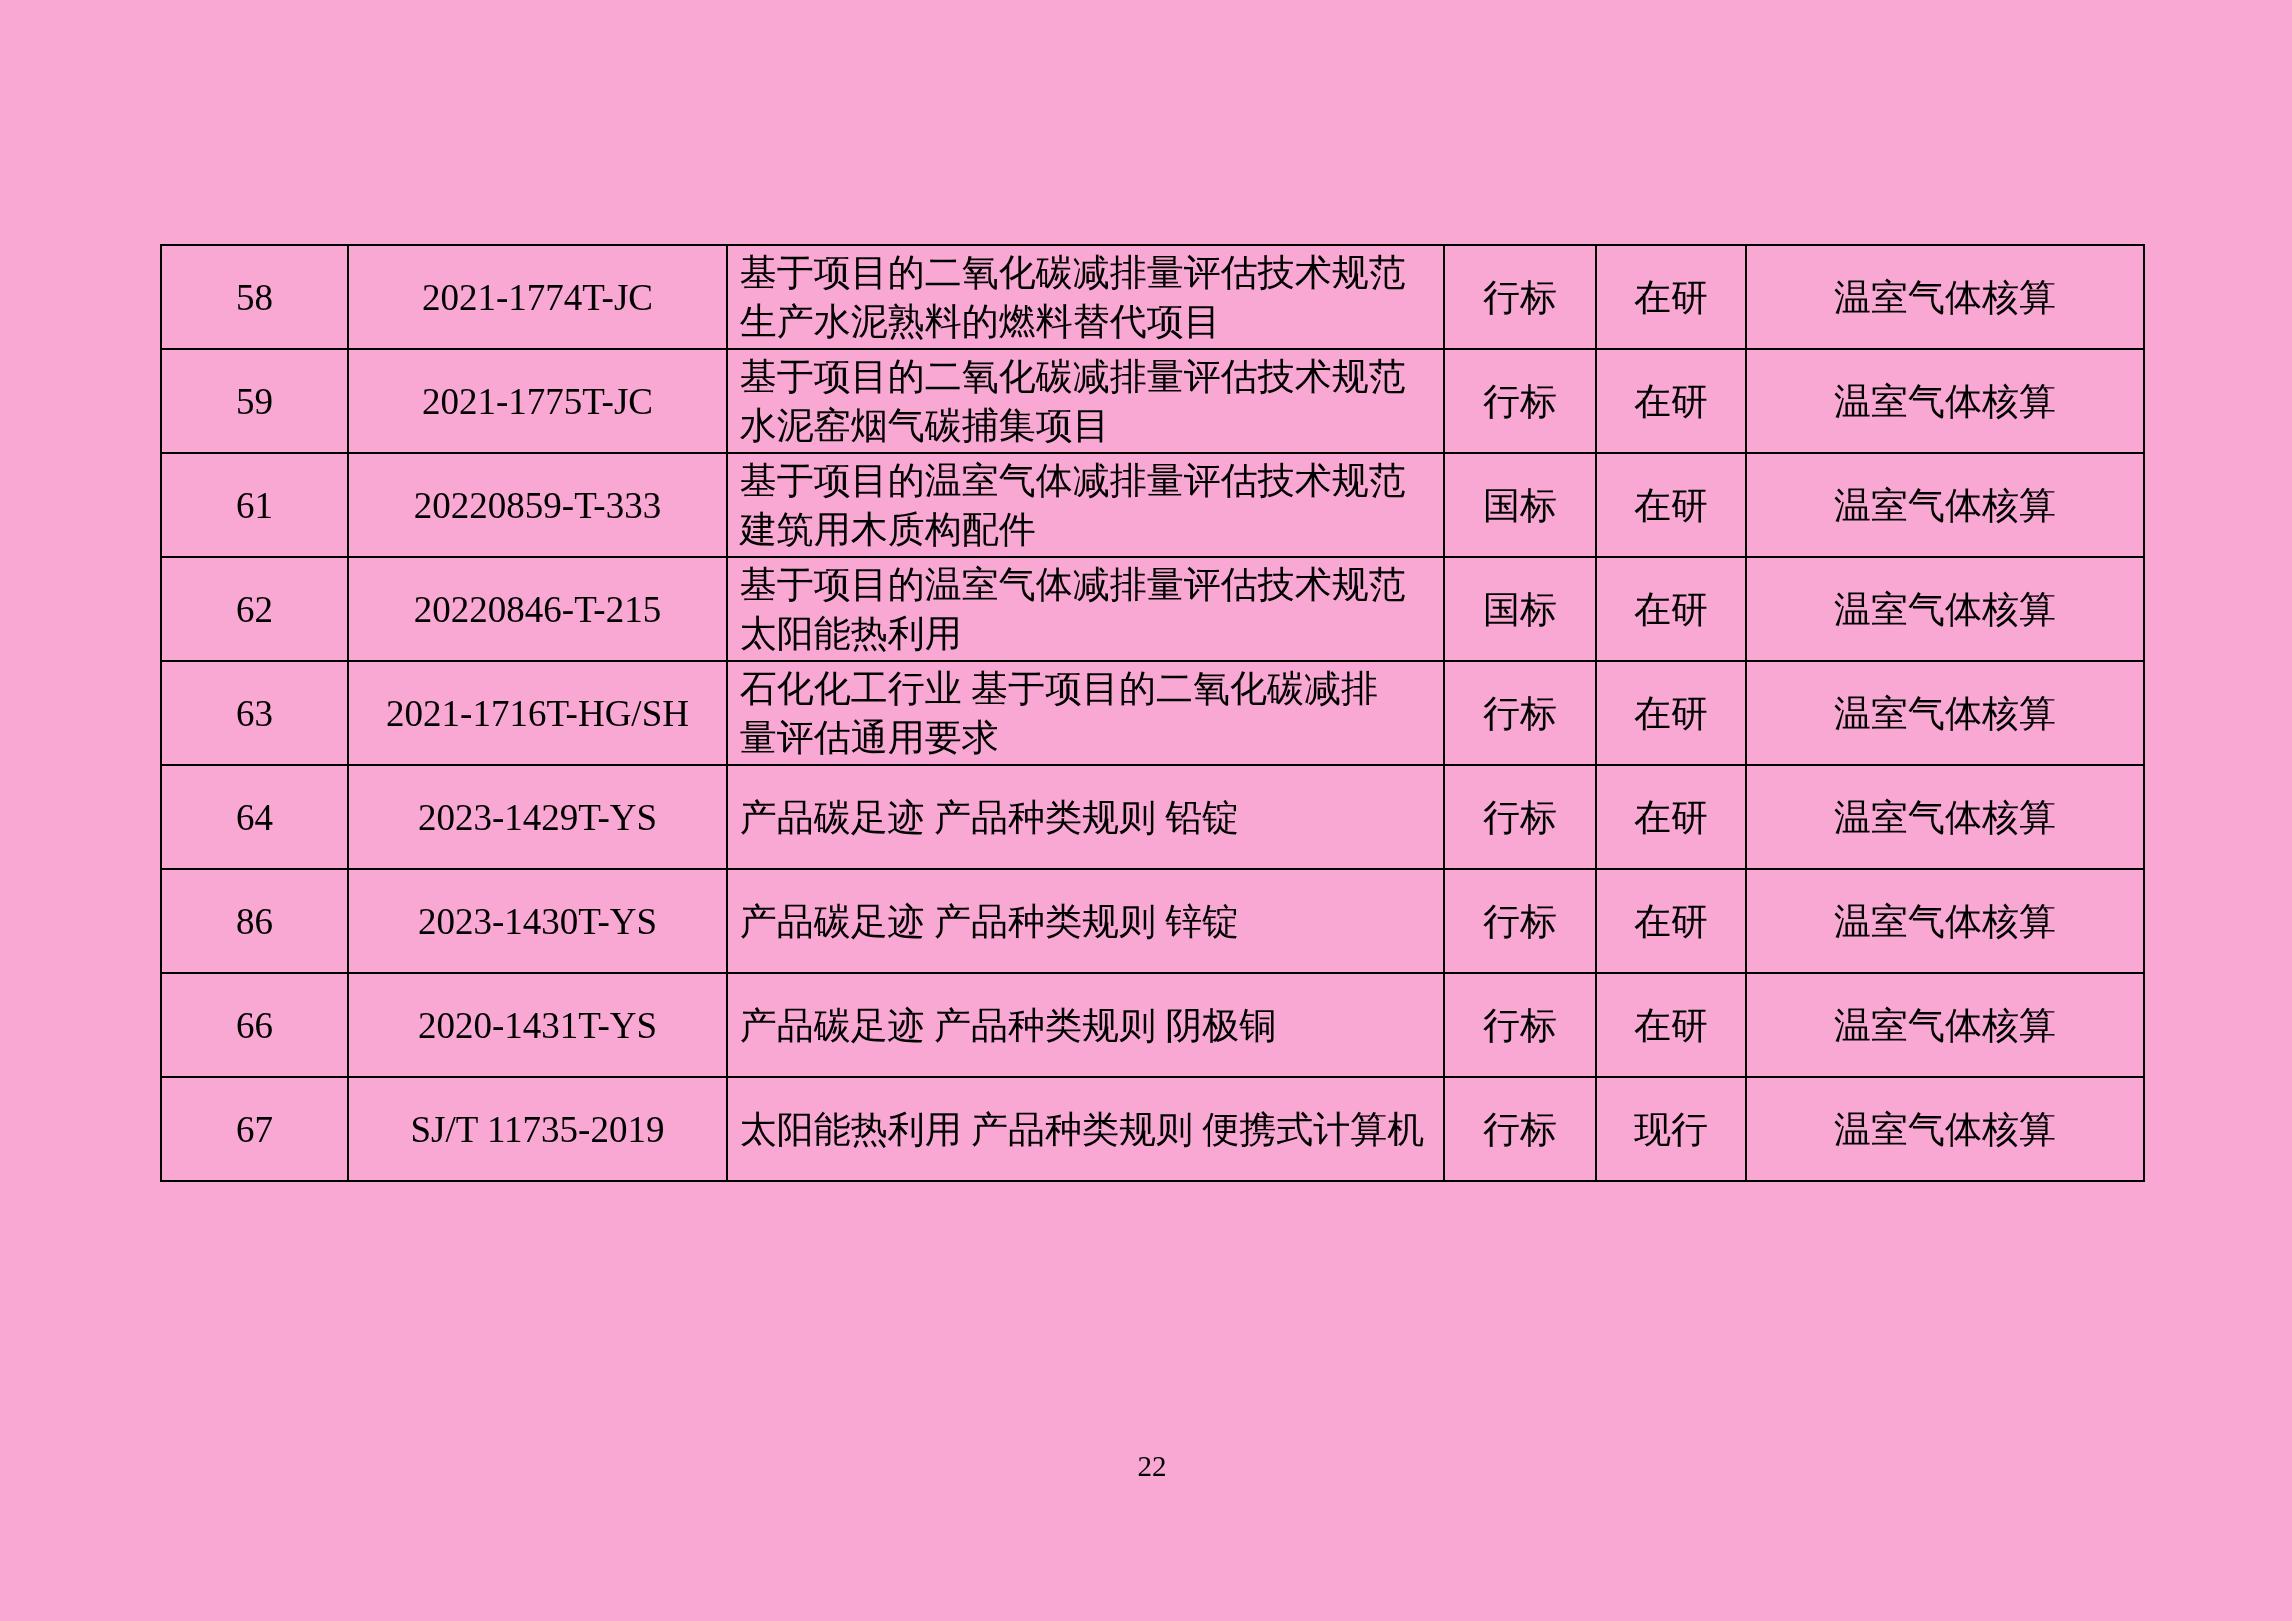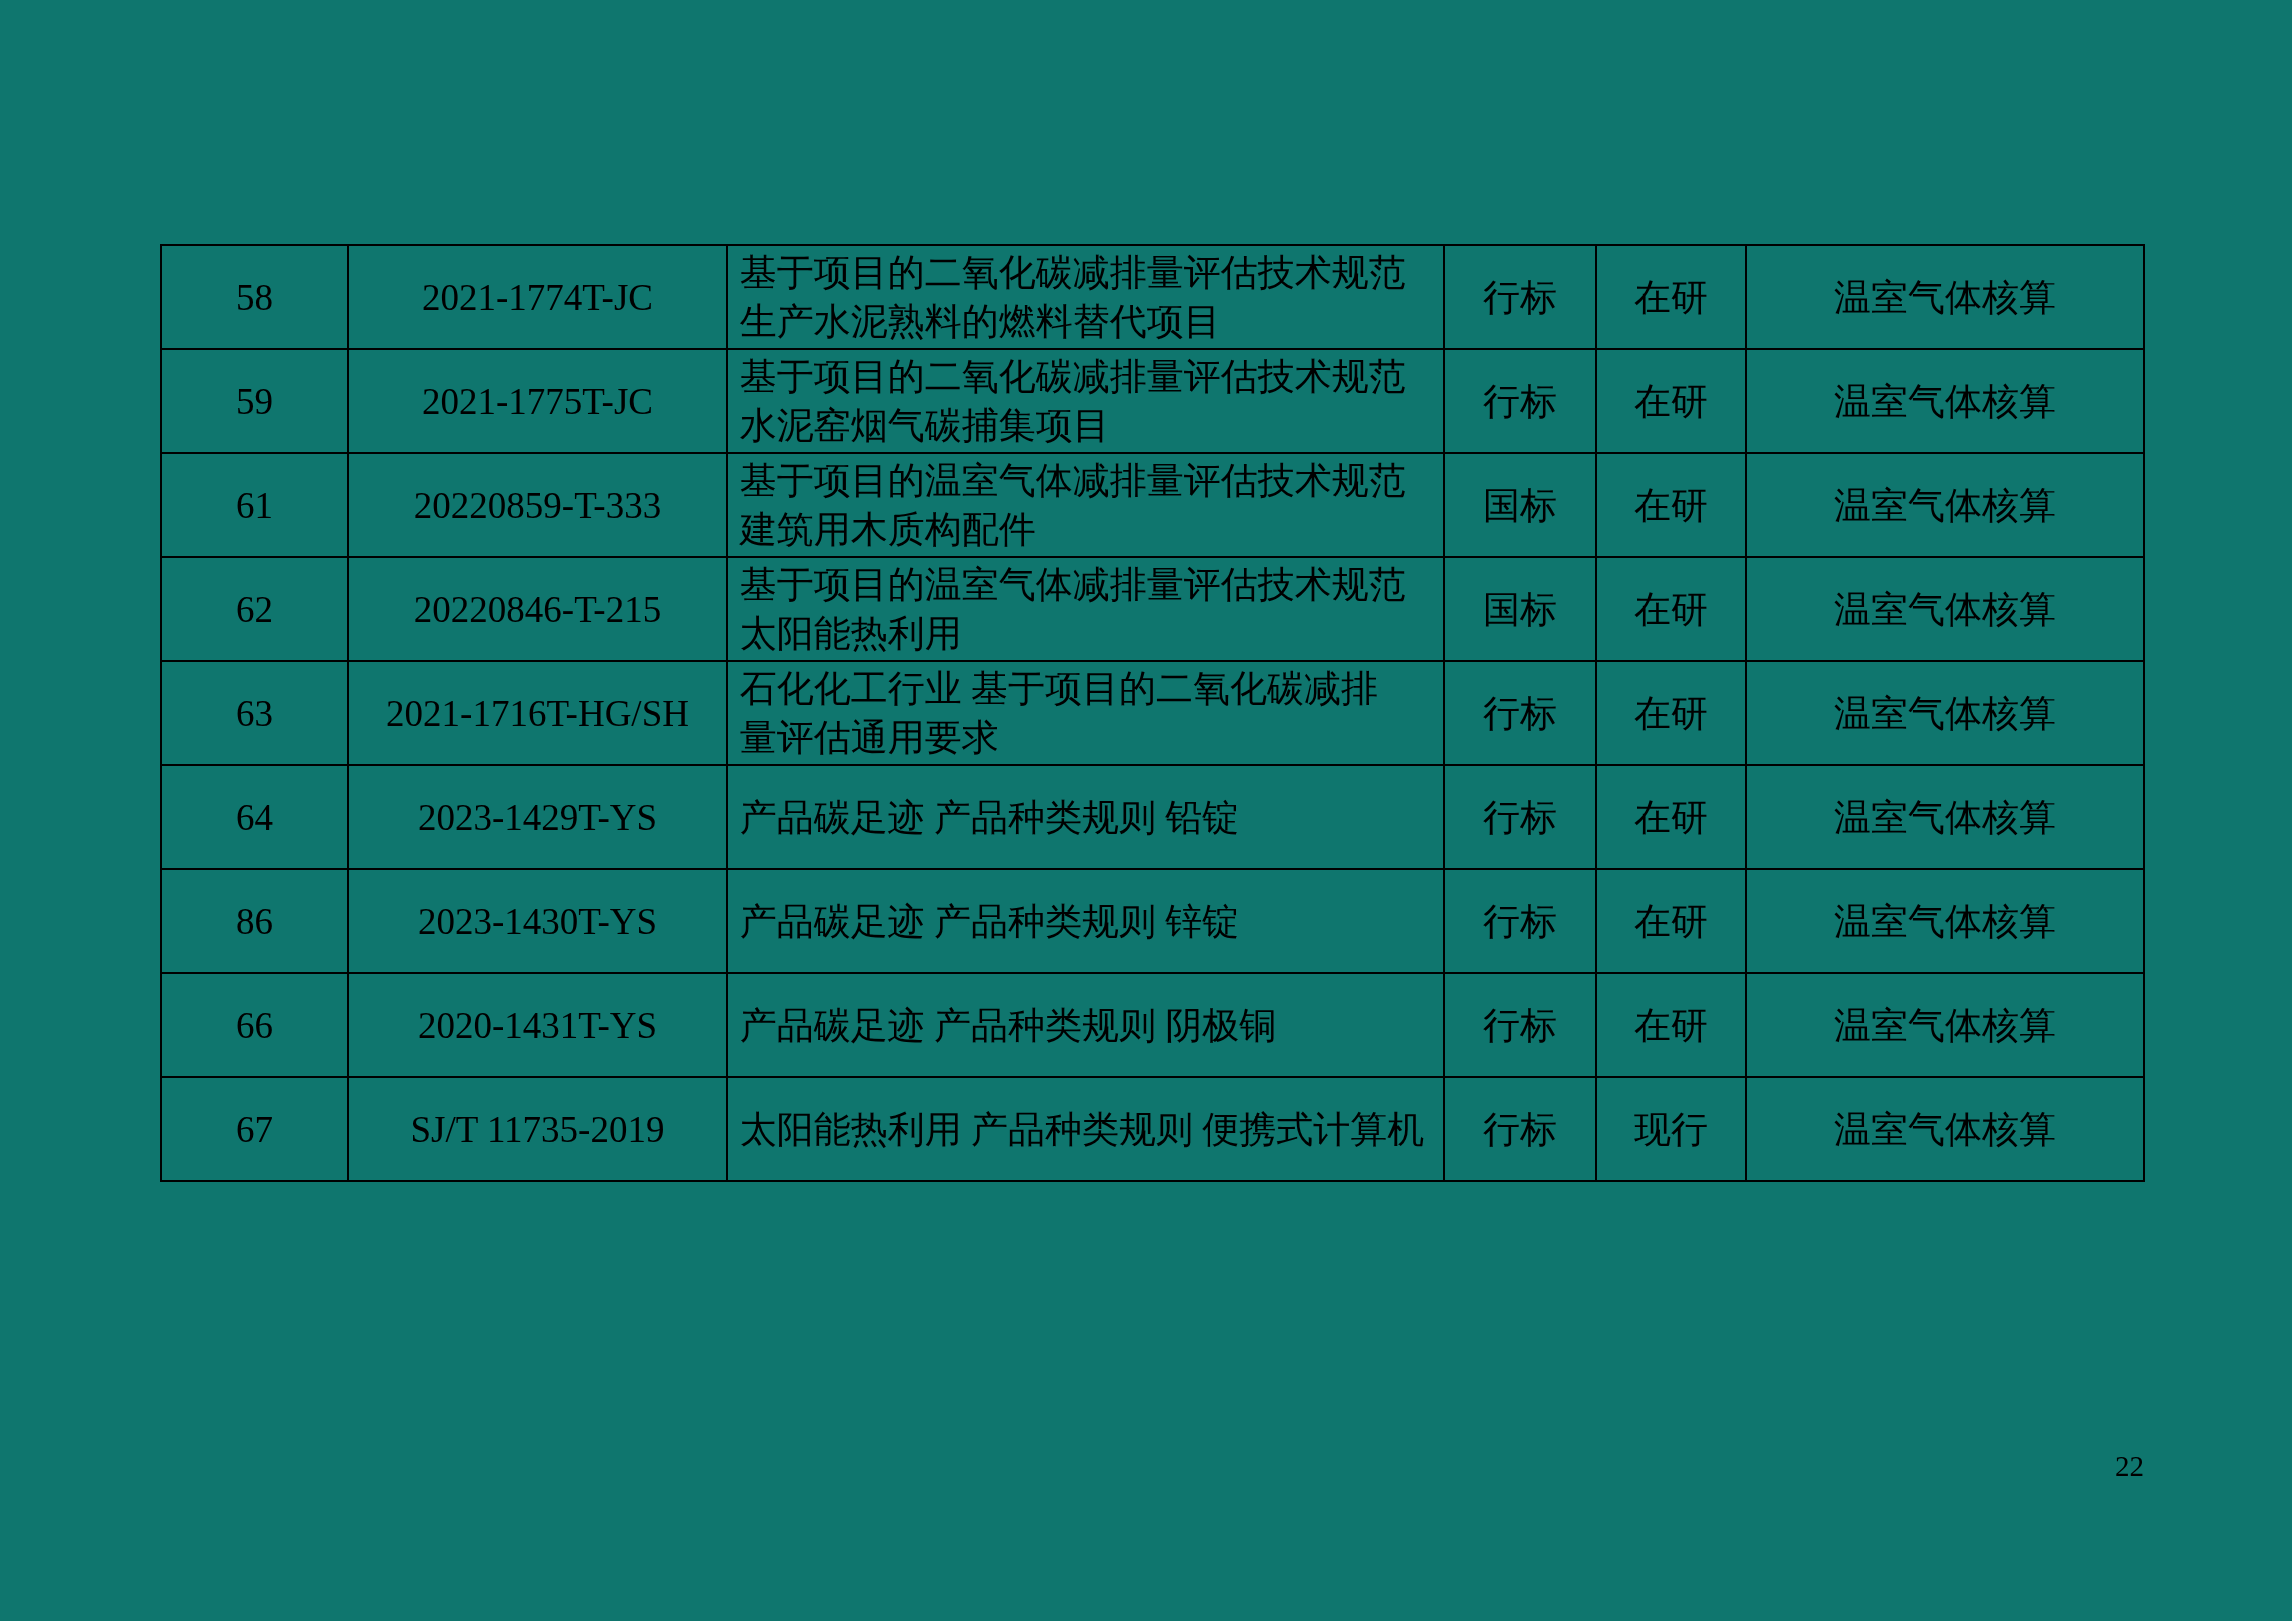--- a/index.html
+++ b/index.html
@@ -4,21 +4,21 @@
 <style>
   html, body {
     margin: 0;
     padding: 0;
     background: #ffffff;
   }
   .sheet {
     position: relative;
     width: 2293px;
     height: 1621px;
-    background: #0f766e;
+    background: #f9a8d4;
     font-family: "Liberation Serif", "DejaVu Serif", serif;
     color: #000000;
     overflow: hidden;
   }
   table.std-table {
     position: absolute;
     left: 160px;
     top: 244px;
     width: 1984px;
     border-collapse: collapse;
@@ -45,21 +45,21 @@
   col.c-code     { width: 379px; }
   col.c-namecol  { width: 717px; }
   col.c-type     { width: 152px; }
   col.c-status   { width: 150px; }
   col.c-category { width: 398px; }
   .page-number {
     position: absolute;
     left: 160px;
     width: 1984px;
     top: 1449px;
-    text-align: right;
+    text-align: center;
     font-size: 29px;
     line-height: 35px;
   }
 </style>
 </head>
 <body>
 
 <div class="sheet">
 
   <table class="std-table">

